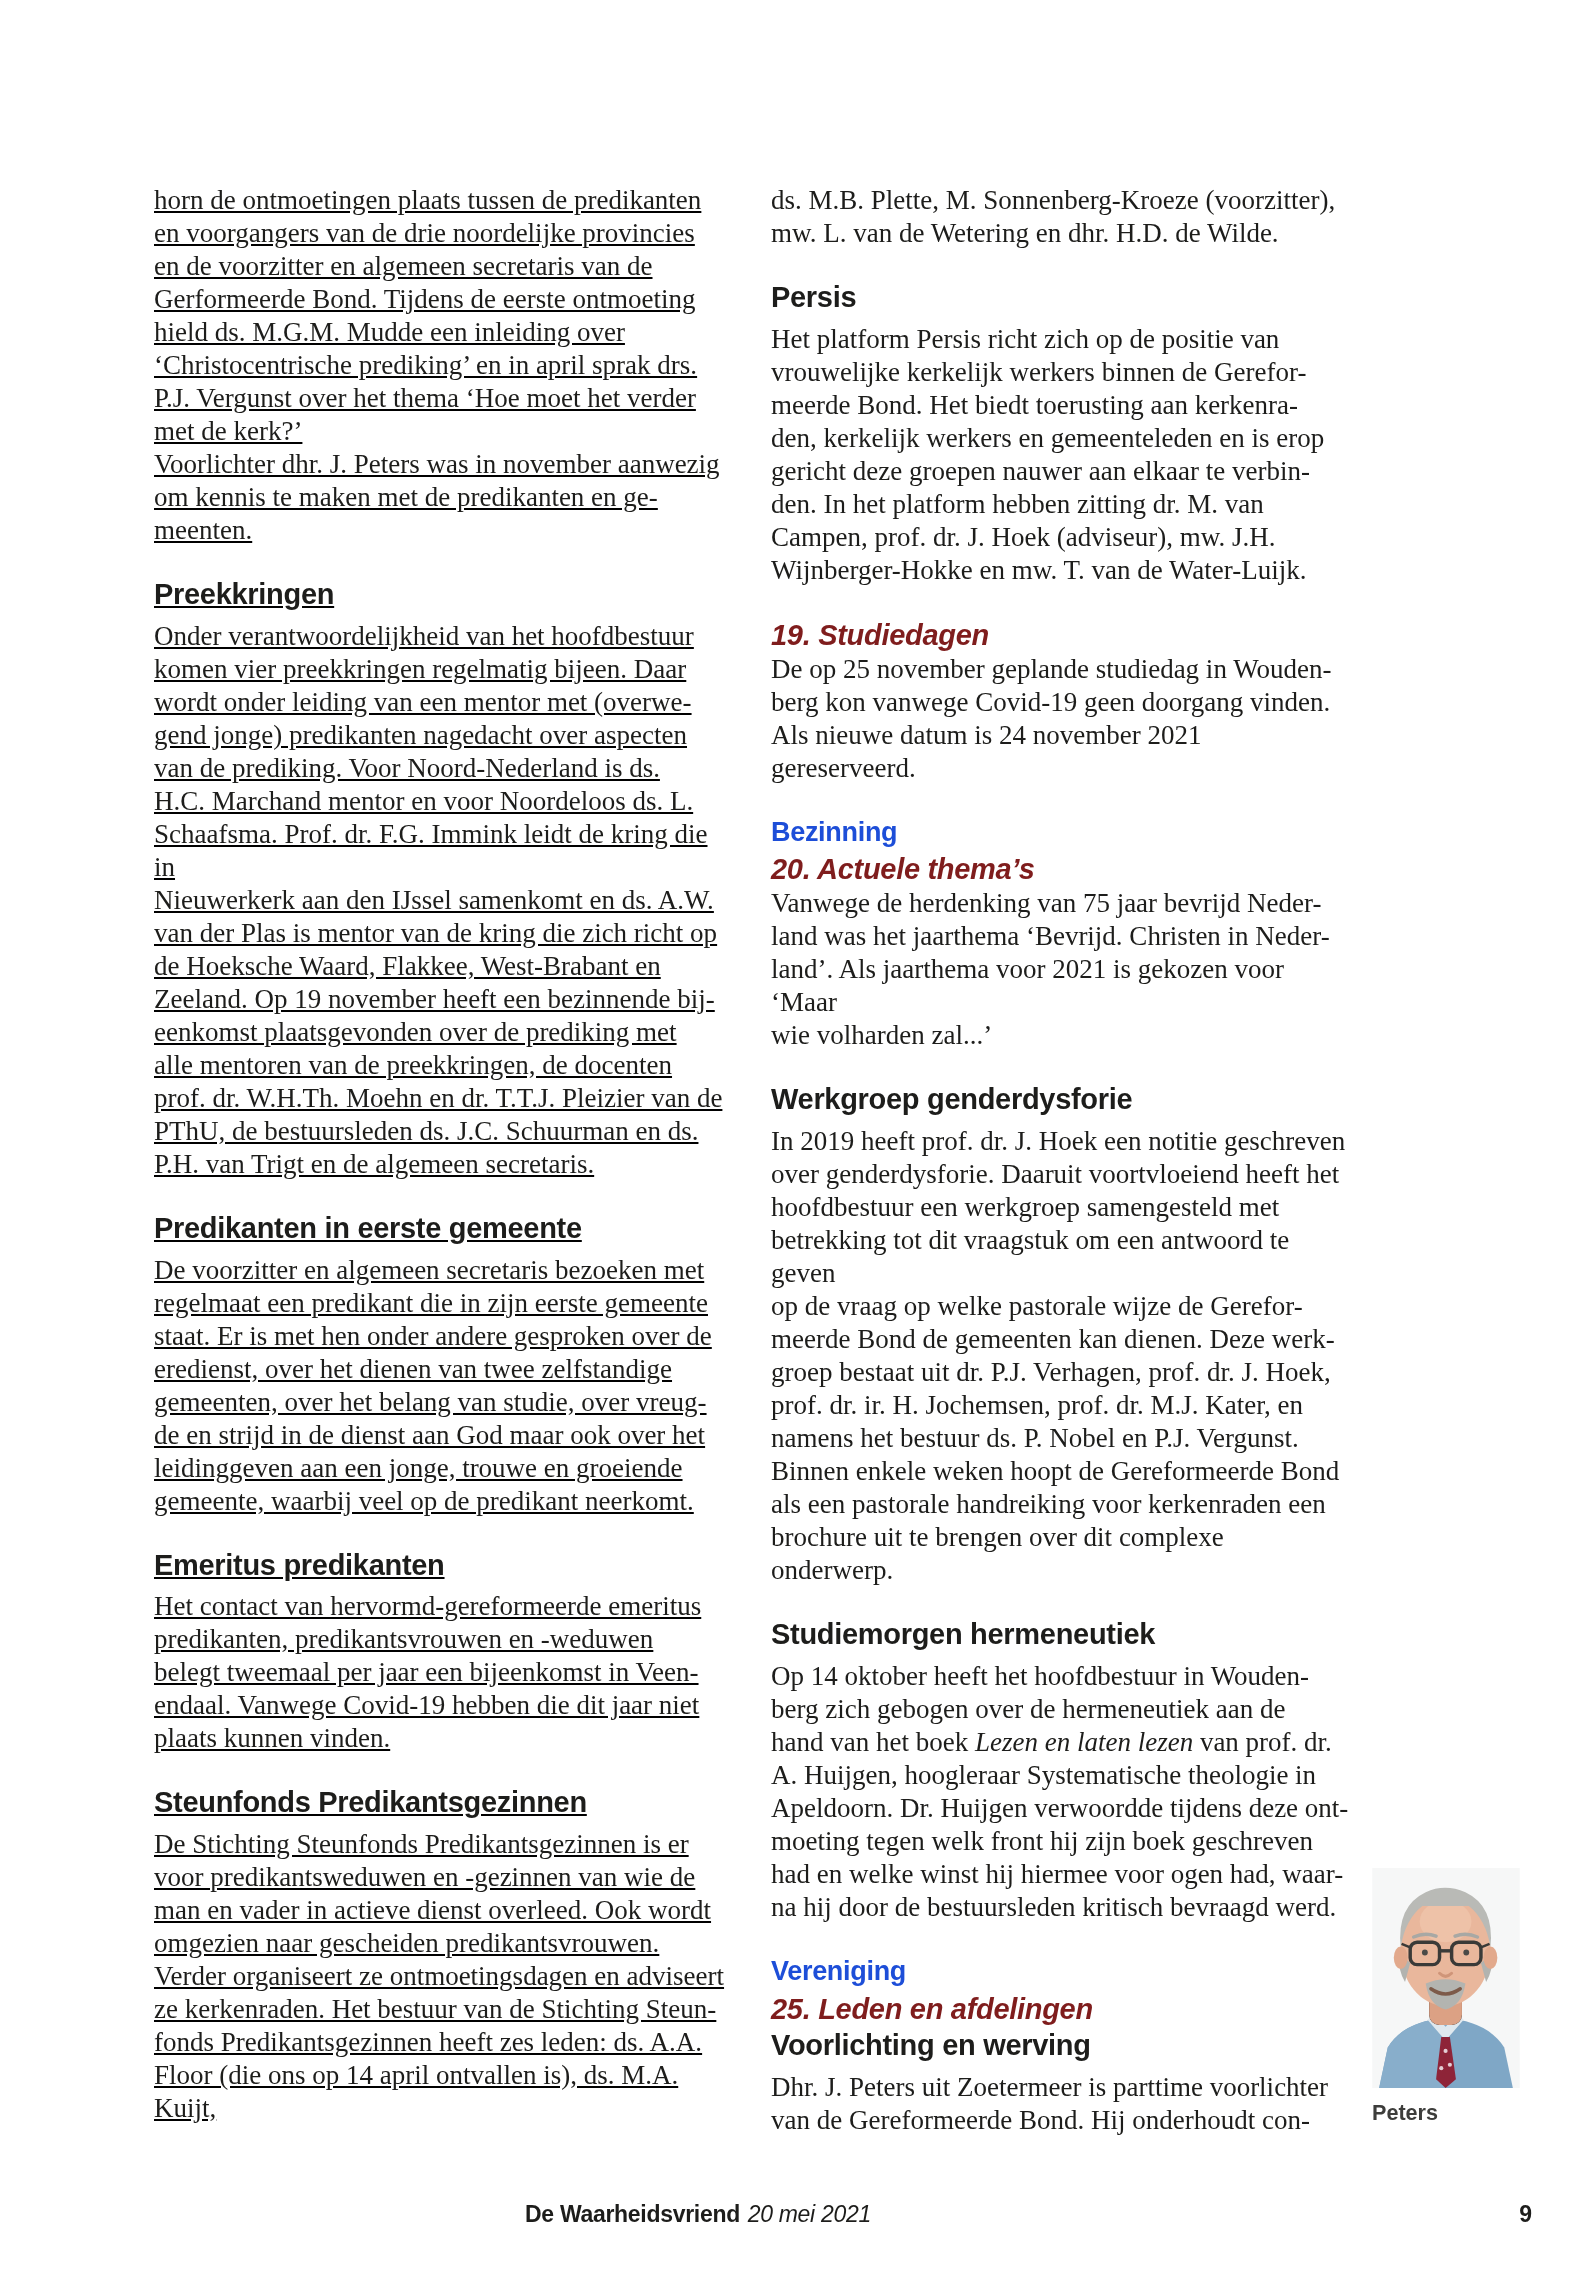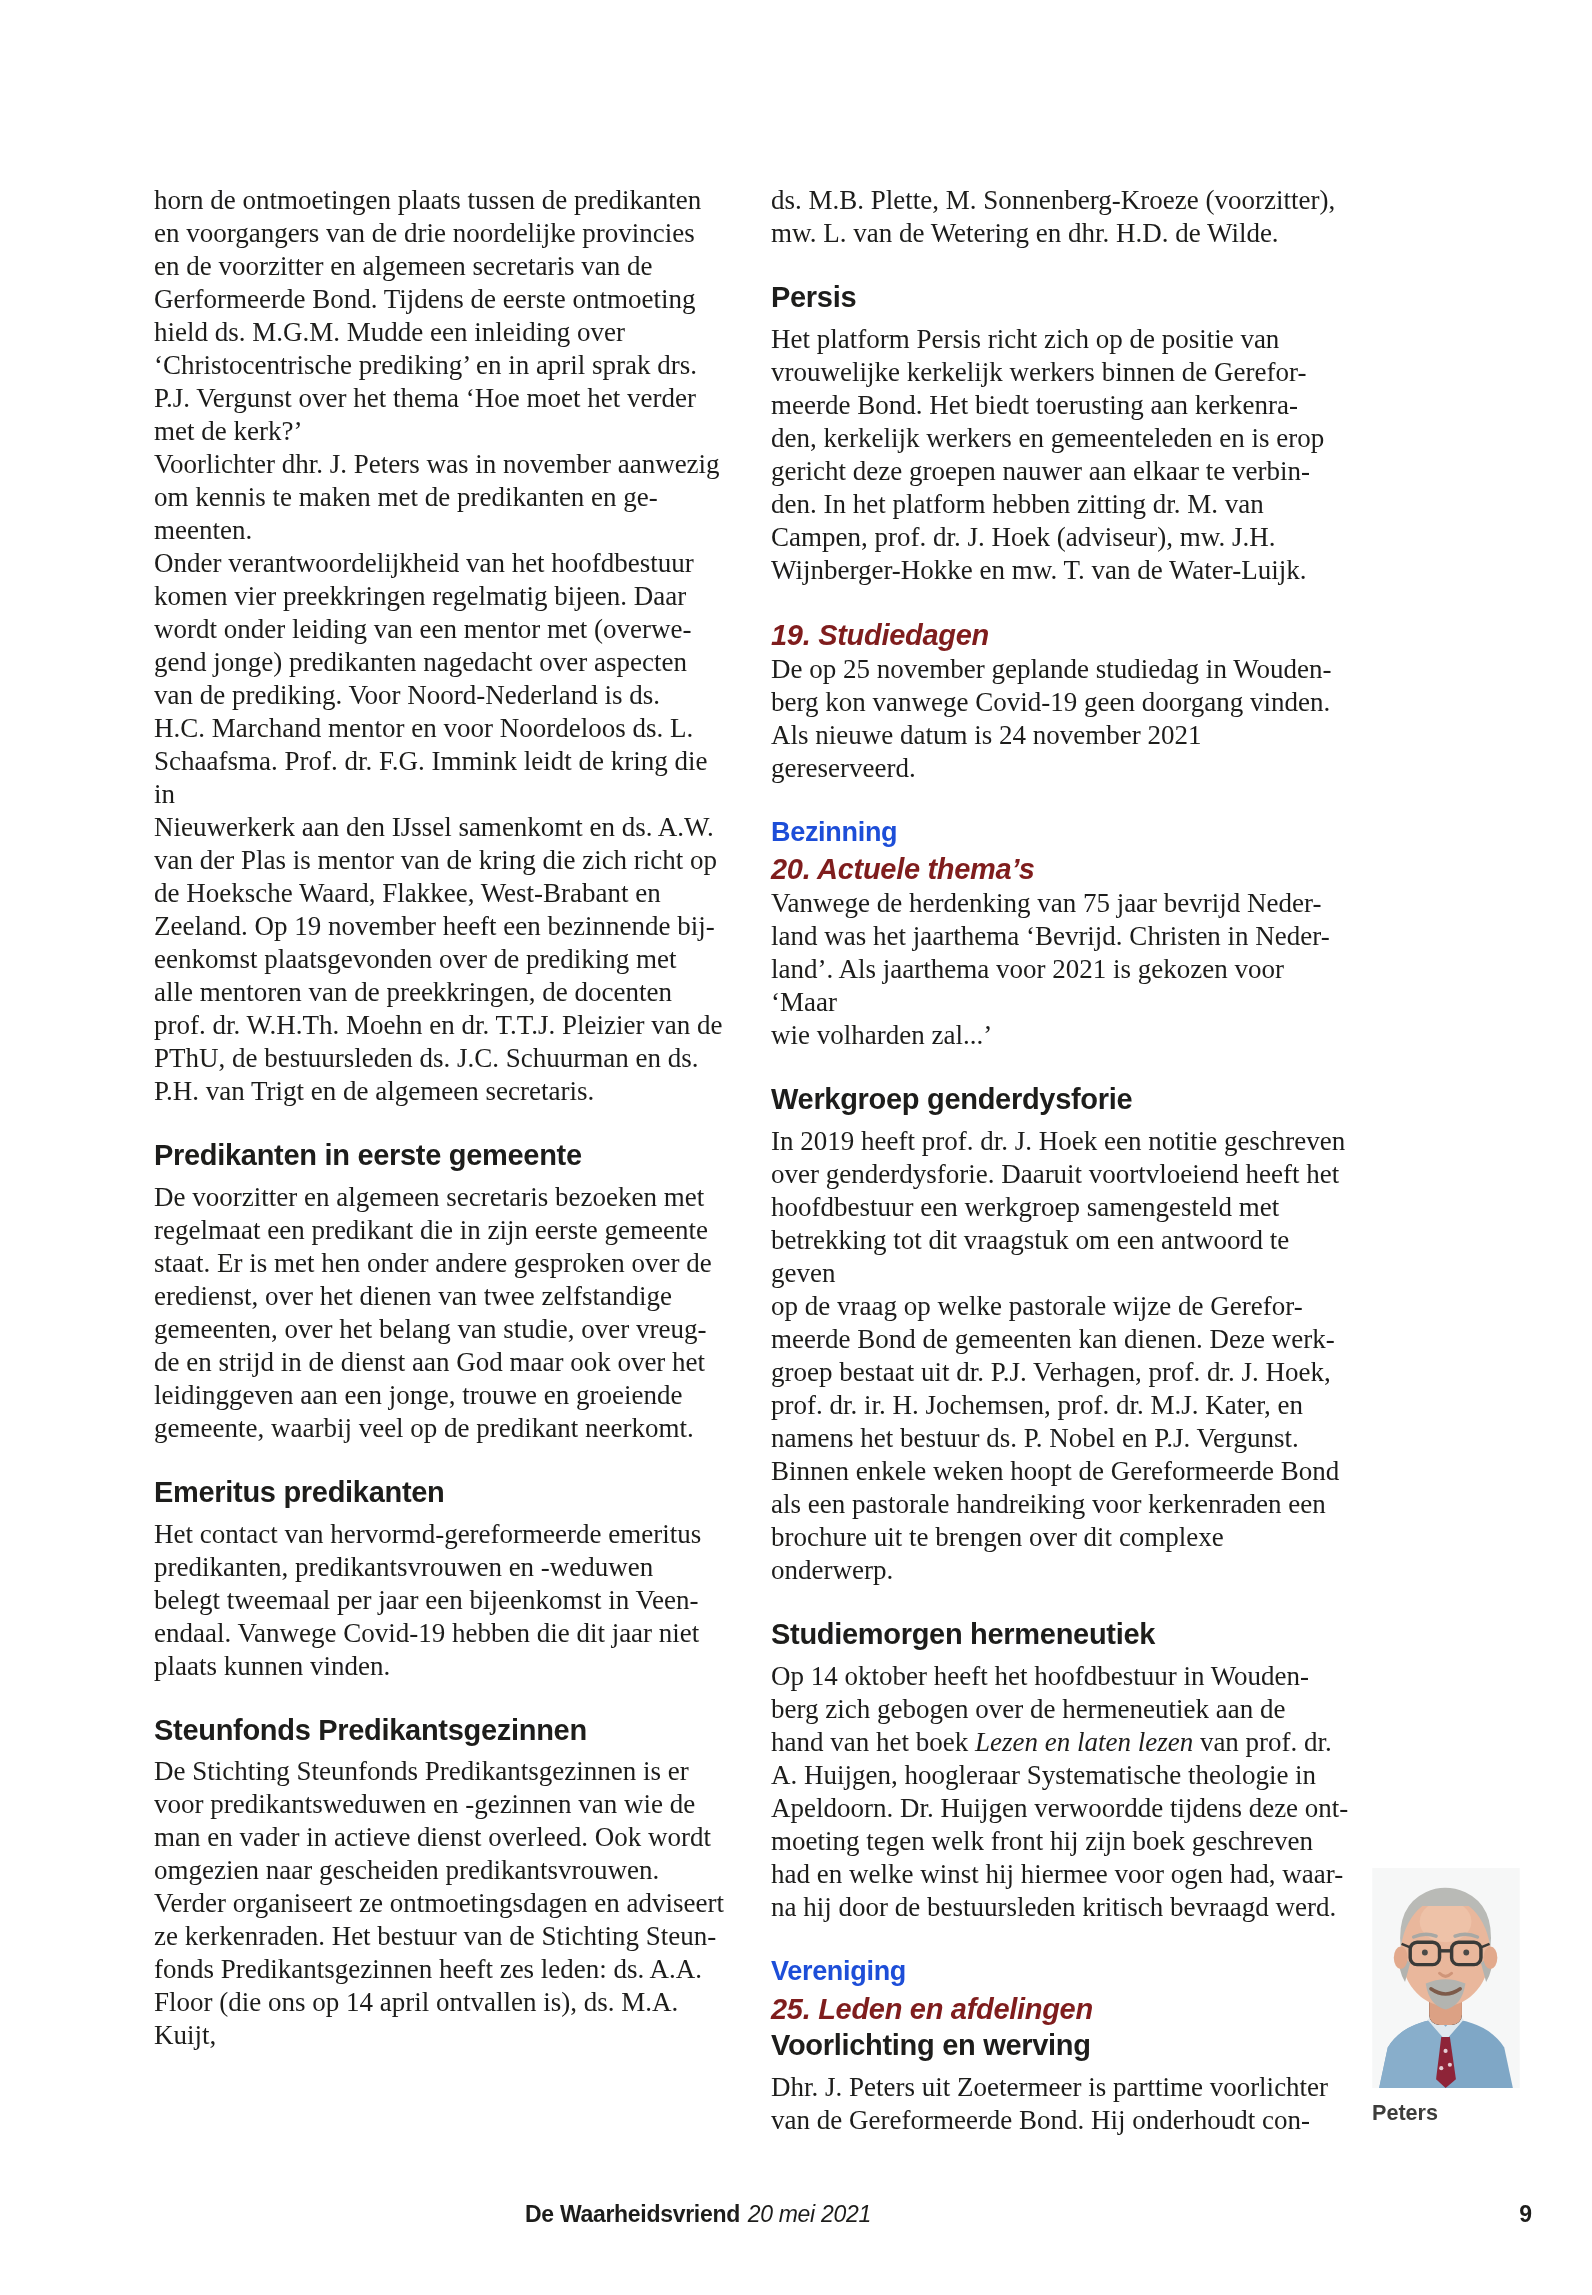--- a/index.html
+++ b/index.html
@@ -4,21 +4,21 @@
 <style>
   html,body{margin:0;padding:0;background:#e8e8e8;}
   .page{
     position:relative;
     width:1592px;height:2295px;
     background:#ffffff;
     overflow:hidden;
     font-family:"Liberation Serif", serif;
   }
   .col{position:absolute;top:184px;width:580px;}
-  .col-left{left:154px;}
+  .col-left{left:154px;text-decoration:underline;}
   .col-right{left:771px;}
   .body{
     font-size:27px;line-height:33px;
     color:#1d1d1b;
     white-space:pre-line;
     margin:0;
     text-align:left;
   }
   .body .it{font-style:italic;}
   .h-black{
@@ -91,20 +91,21 @@
 en de voorzitter en algemeen secretaris van de
 Gerformeerde Bond. Tijdens de eerste ontmoeting
 hield ds. M.G.M. Mudde een inleiding over
 ‘Christocentrische prediking’ en in april sprak drs.
 P.J. Vergunst over het thema ‘Hoe moet het verder
 met de kerk?’
 Voorlichter dhr. J. Peters was in november aanwezig
 om kennis te maken met de predikanten en ge-
 meenten.</p>
 
+    <h3 class="h-black">Preekkringen</h3>
     <p class="body">Onder verantwoordelijkheid van het hoofdbestuur
 komen vier preekkringen regelmatig bijeen. Daar
 wordt onder leiding van een mentor met (overwe-
 gend jonge) predikanten nagedacht over aspecten
 van de prediking. Voor Noord-Nederland is ds.
 H.C. Marchand mentor en voor Noordeloos ds. L.
 Schaafsma. Prof. dr. F.G. Immink leidt de kring die in
 Nieuwerkerk aan den IJssel samenkomt en ds. A.W.
 van der Plas is mentor van de kring die zich richt op
 de Hoeksche Waard, Flakkee, West-Brabant en

